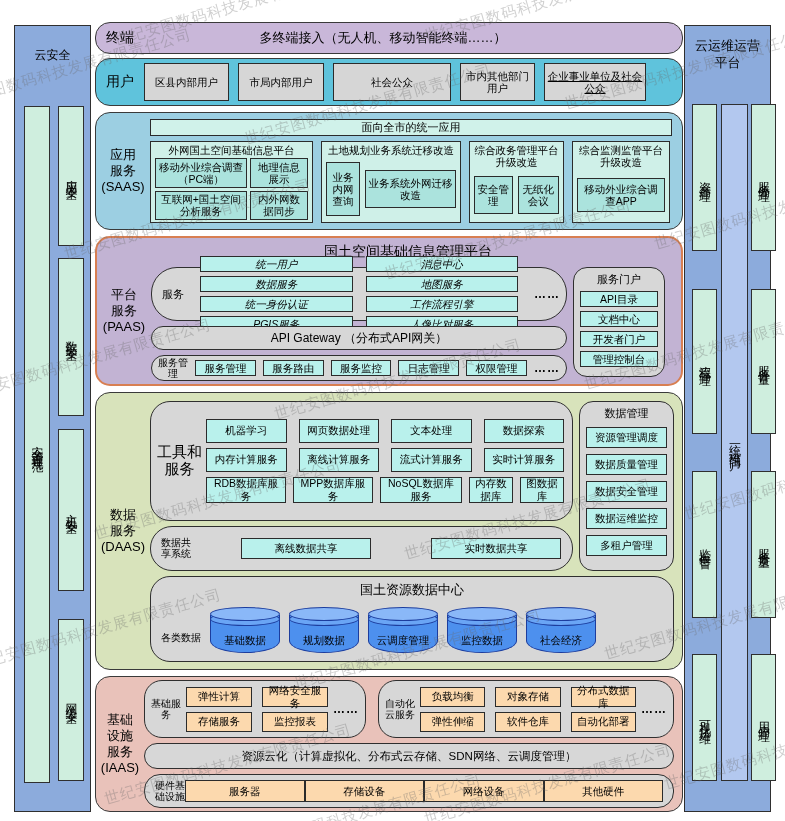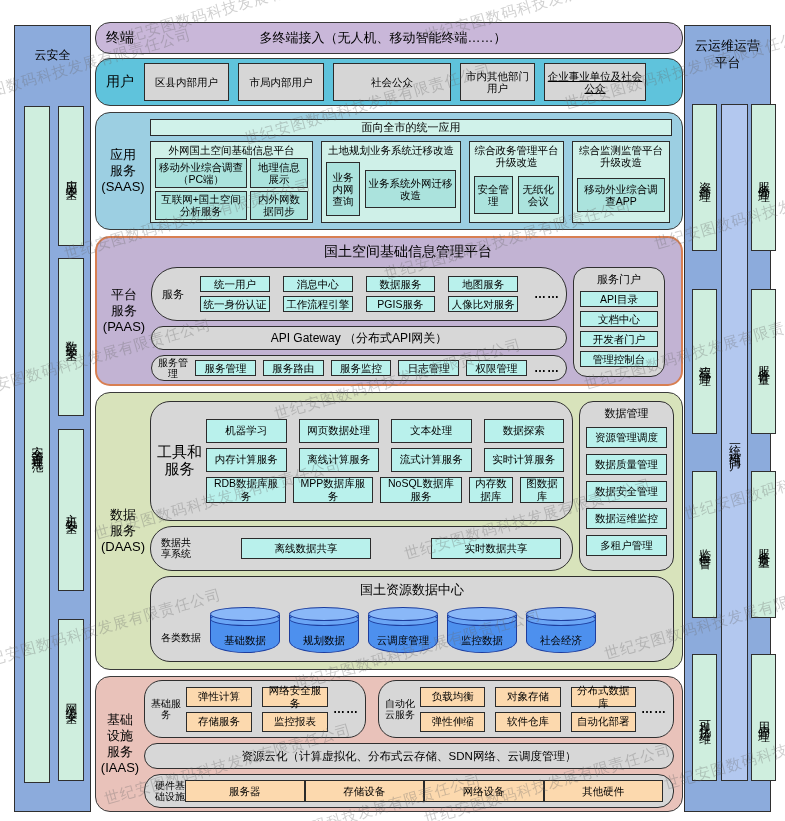--- a/index.html
+++ b/index.html
@@ -48,21 +48,21 @@
   .saas-groups { display:flex; gap:8px; margin-top:5px; flex:1; }
   .saas-grp { background:#cff0e8; border:1px solid #2b2b2b; padding:2px 4px; display:flex; flex-direction:column; }
   .saas-grp-title { text-align:center; font-size:10.5px; line-height:1.15; }
 
   
   .paas-content { flex:1; display:flex; flex-direction:column; padding:5px 16px 6px 0; }
   .paas-title { text-align:center; font-size:14px; margin-bottom:6px; }
   .paas-row { display:flex; gap:6px; flex:1; }
   .paas-left { flex:1; display:flex; flex-direction:column; gap:5px; }
   .svc-grp { border-radius:26px; display:flex; align-items:center; padding:4px 6px 4px 10px; }
-  .svc-grid { flex:1; display:grid; grid-template-columns:repeat(4,1fr); gap:4px 13px; margin:0 16px; }
+  .svc-grid { flex:1; display:grid; grid-template-columns:repeat(2,1fr); gap:4px 13px; margin:0 16px;font-style:italic; }
   .svc-grid .bx { height:16px; }
   .gw-pill { border-radius:14px; height:24px; display:flex; align-items:center; justify-content:center; font-size:12px; }
   .mgmt-grp { border-radius:14px; height:26px; display:flex; align-items:center; padding:0 6px; gap:7px; }
   .mgmt-grp .bx { height:16px; flex:1; }
   .grp-lbl { font-size:10px; line-height:1.1; text-align:center; white-space:pre-line; }
   .portal { width:92px; flex:0 0 92px; border-radius:14px; padding:4px 6px; display:flex; flex-direction:column; gap:4px; height:110px; }
   .portal .bx { height:16px; }
   .portal-title { text-align:center; font-size:11px; }
 
   

